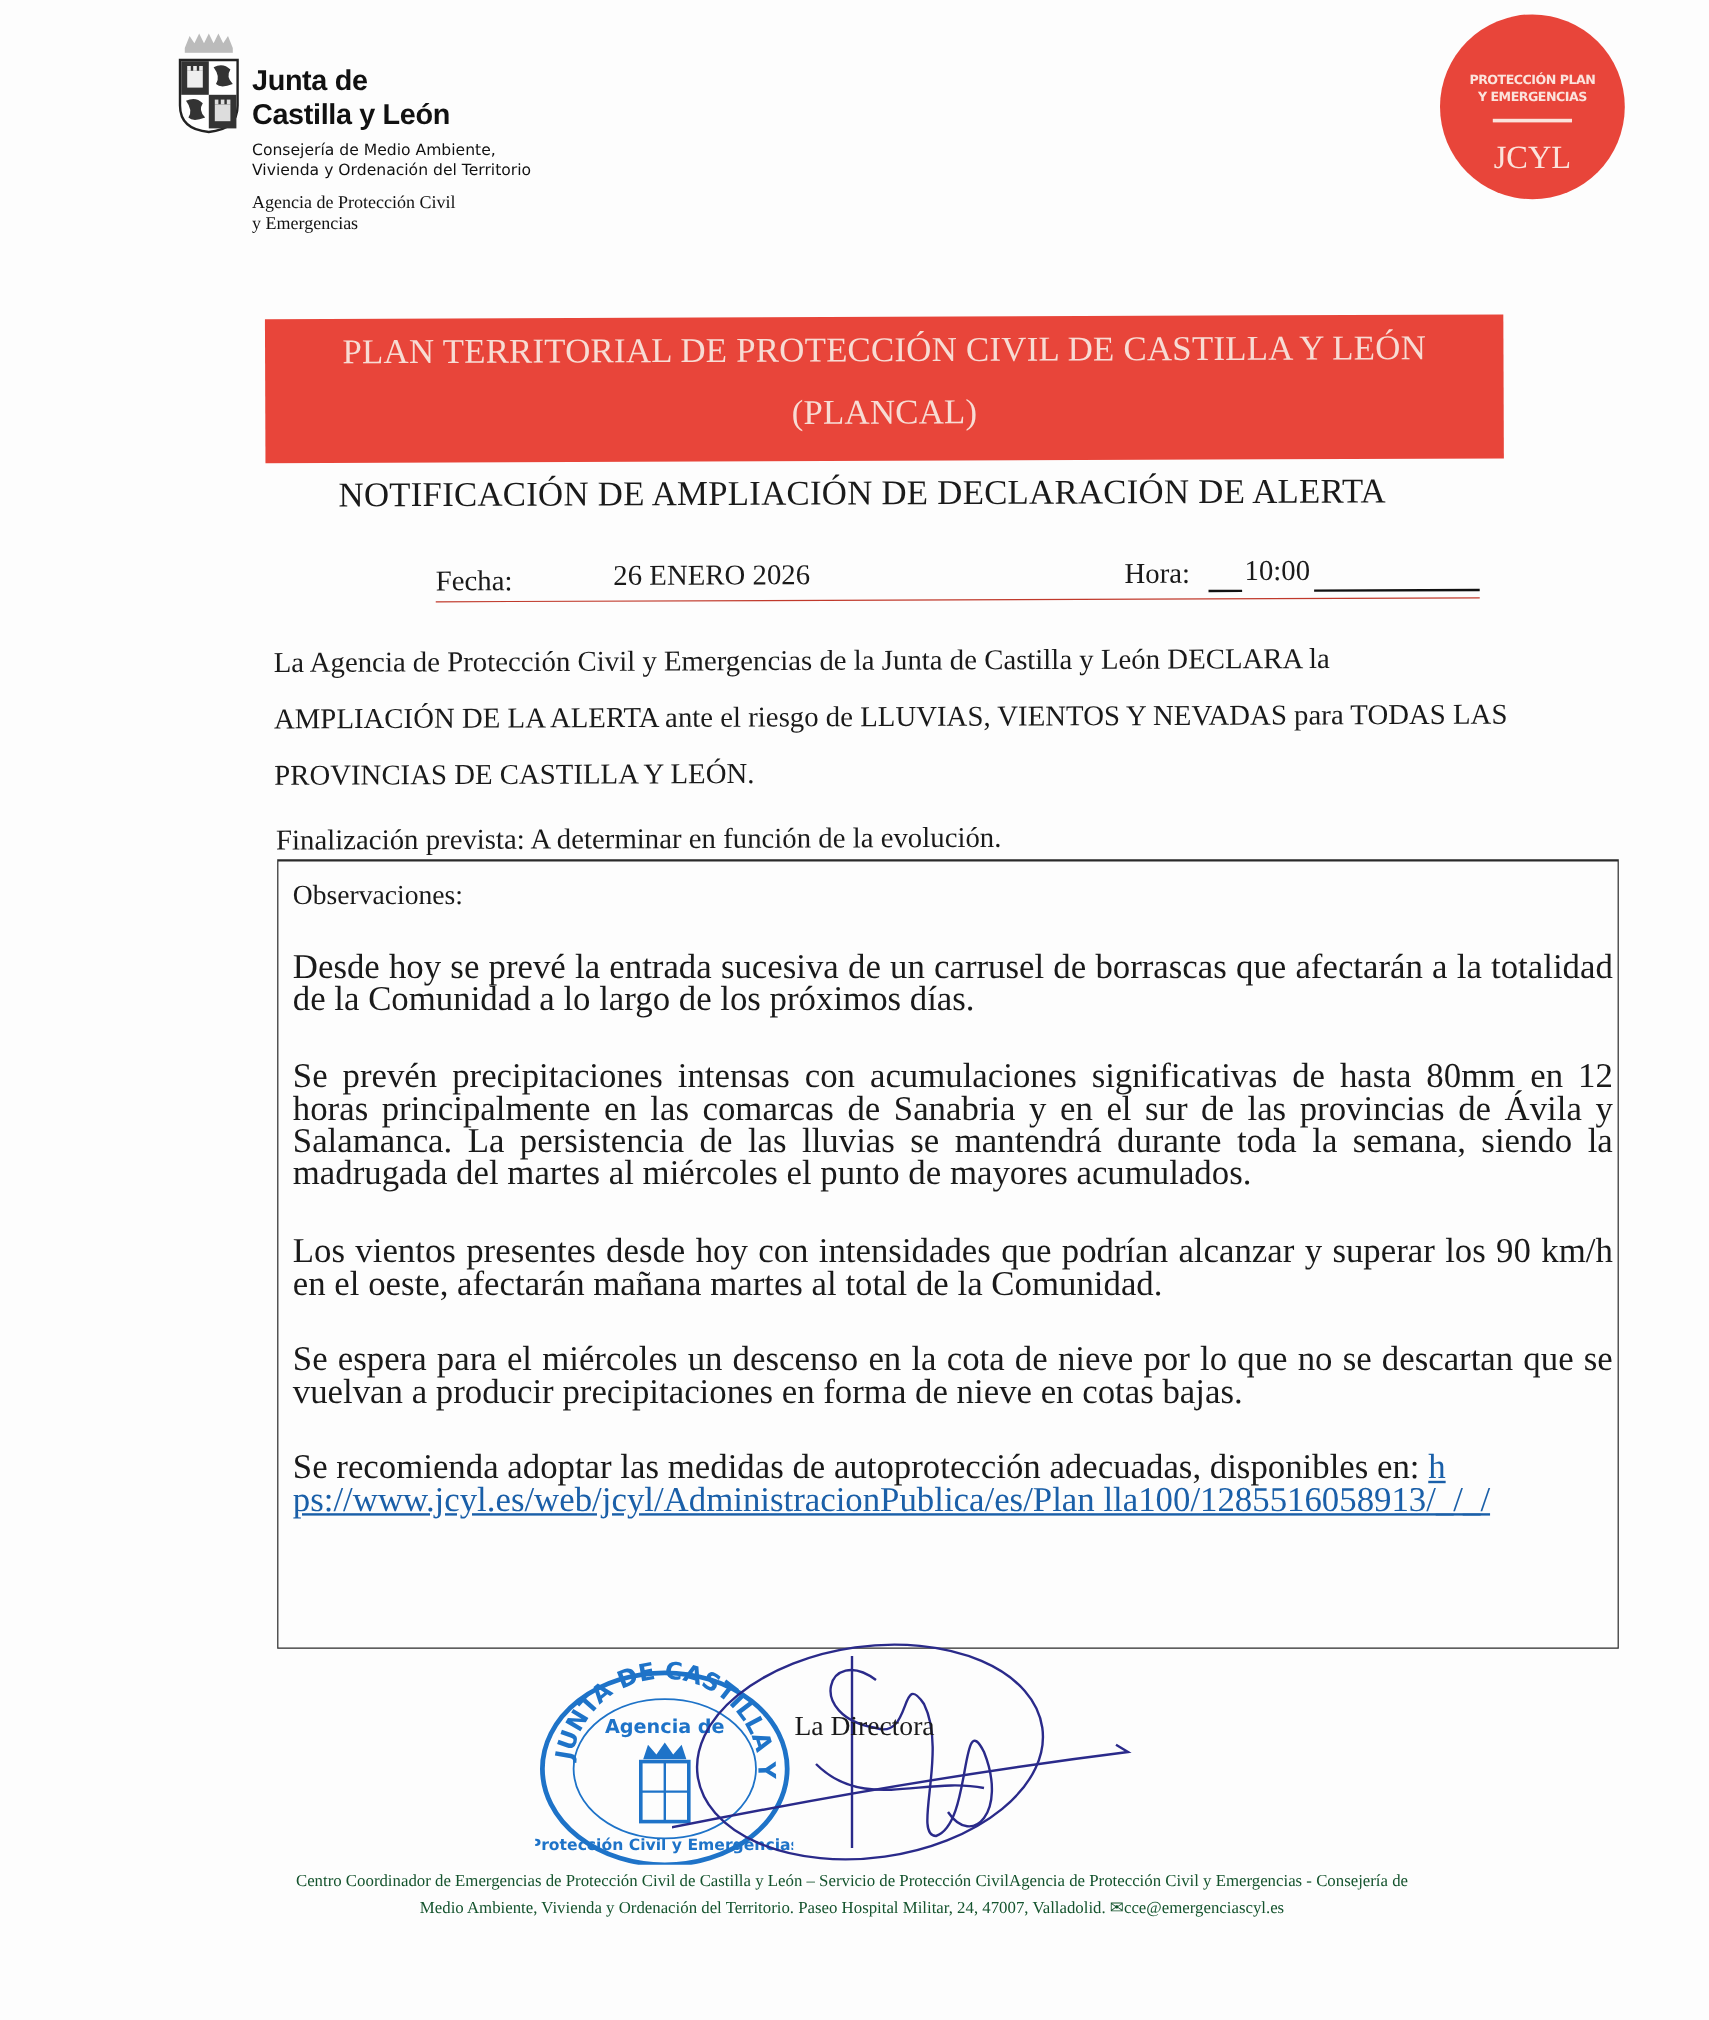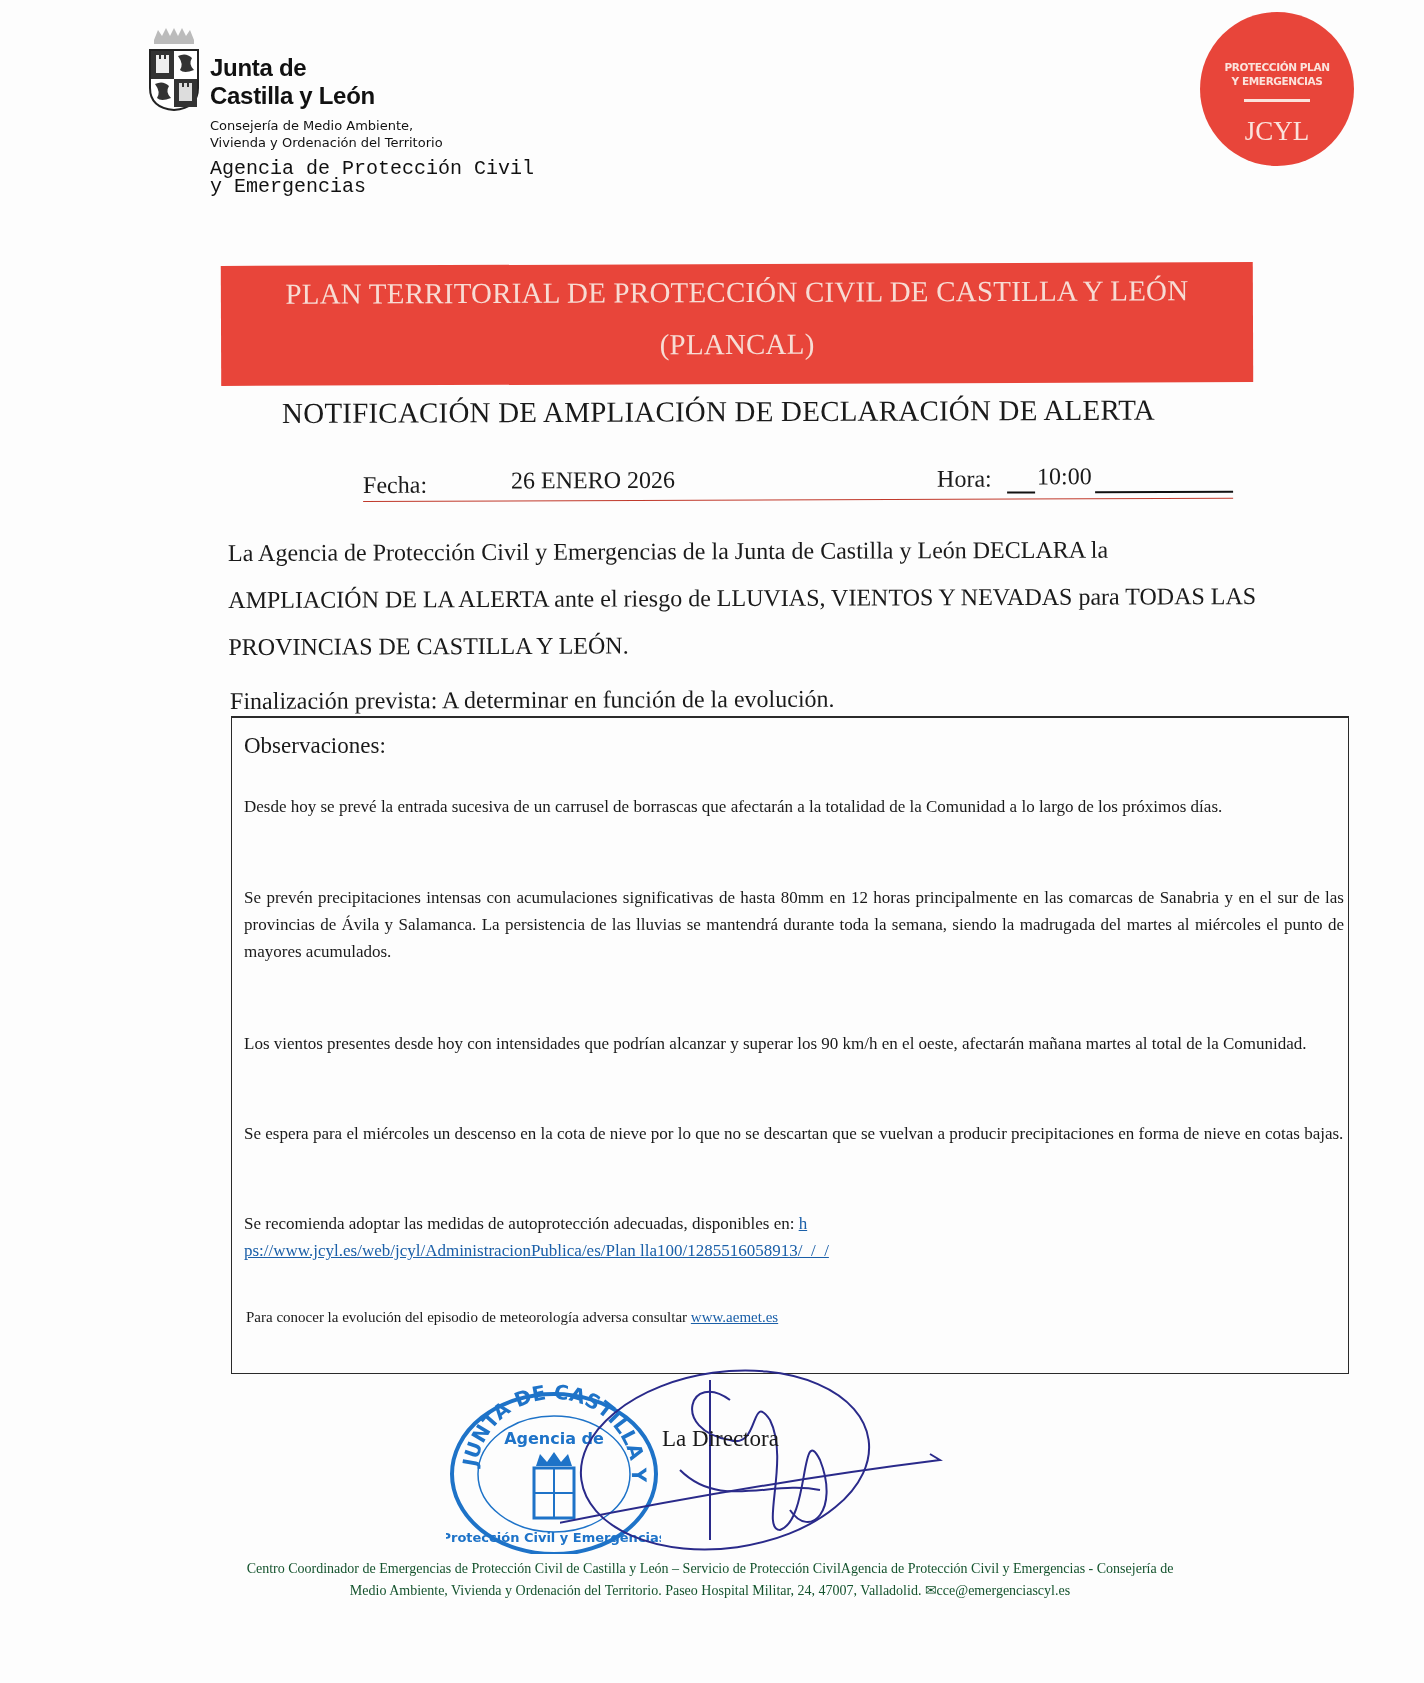--- a/index.html
+++ b/index.html
@@ -2,21 +2,21 @@
 <html><head>
 <meta charset="utf-8">
 <style>
   html, body { margin: 0; padding: 0; }
   body { width: 1424px; height: 1683px; background: #fdfdfd; position: relative; overflow: hidden; font-family: "Liberation Serif", serif; color: #1a1a1a; }
   .abs { position: absolute; }
   
   .crest { left: 148px; top: 26px; width: 52px; height: 86px; }
   .org-name { left: 210px; top: 54px; font-family: Liberation Sans, sans-serif; font-weight: bold; font-size: 24px; line-height: 28px; color: #111; letter-spacing: -0.3px; }
   .org-sub { left: 210px; top: 117px; font-family: "DejaVu Sans", sans-serif; font-size: 13px; line-height: 17px; color: #111; }
-  .org-sub2 { left: 210px; top: 160px; font-family: Liberation Mono, monospace; font-size: 20px; line-height: 18px; color: #111; }
+  .org-sub2 { left: 210px; top: 160px; font-family: Liberation Serif, serif; font-size: 15px; line-height: 18px; color: #111; }
   .badge { left: 1200px; top: 12px; width: 154px; height: 154px; border-radius: 50%; background: #e8453a; color: #fbe3dc; text-align: center; }
   .badge .l1 { position: absolute; left: 0; right: 0; top: 48px; font-family: "DejaVu Sans", sans-serif; font-weight: bold; font-size: 10.5px; line-height: 14px; letter-spacing: -0.4px; }
   .badge .rule { position: absolute; left: 44px; width: 66px; top: 87px; height: 3px; background: #fbe3dc; }
   .badge .l2 { position: absolute; left: 0; right: 0; top: 104px; font-family: "Liberation Serif", serif; font-size: 27px; text-align: center; }
   
   .banner { left: 221px; top: 264px; width: 1032px; height: 120px; background: #e8453a; transform: rotate(-0.22deg); color: #f7dcd4; text-align: center; font-size: 29px; letter-spacing: 0.2px; }
   .banner .b1 { position: absolute; left: 0; right: 0; top: 12px; }
   .banner .b2 { position: absolute; left: 0; right: 0; top: 64px; }
   .doc-title { left: 282px; top: 397px; font-size: 29px; letter-spacing: 0.2px; transform: rotate(-0.22deg); transform-origin: left top; }
   .date-row { left: 363px; top: 468px; width: 870px; height: 32px; font-size: 24px; transform: rotate(-0.22deg); transform-origin: left top; }
@@ -25,21 +25,21 @@
   .date-row .val-fecha { position: absolute; left: 148px; top: 0px; }
   .date-row .lbl-hora { position: absolute; left: 574px; top: 0px; }
   .date-row .val-hora { position: absolute; left: 674px; top: -2px; }
   .date-row .hora-line1 { position: absolute; left: 644px; width: 28px; bottom: 4px; height: 2px; background: #111; }
   .date-row .hora-line2 { position: absolute; left: 732px; width: 138px; bottom: 4px; height: 2px; background: #111; }
   .intro { left: 228px; top: 530px; width: 1030px; font-size: 24px; line-height: 47px; transform: rotate(-0.22deg); transform-origin: left top; }
   .final { left: 230px; top: 688px; font-size: 24px; transform: rotate(-0.22deg); transform-origin: left top; }
   
   .obs-box { left: 231px; top: 716px; width: 1118px; height: 658px; border: 1.5px solid #2a2a2a; border-top-width: 2.5px; box-sizing: border-box; }
   .obs-label { left: 244px; top: 733px; font-size: 23px; }
-  .p { position: absolute; left: 244px; width: 1100px; font-size: 17px; line-height: 27px; text-align: justify; }
+  .p { position: absolute; left: 244px; width: 1100px; font-size: 29px; line-height: 27px; text-align: justify; }
   .p1 { top: 793px; }
   .p2 { top: 884px; }
   .p3 { top: 1030px; }
   .p4 { top: 1120px; }
   .p5 { top: 1210px; }
   .link { color: #1a5fa8; text-decoration: underline; }
   .src { left: 246px; top: 1306px; font-size: 15px; line-height: 23px; }
   
   .seal { left: 446px; top: 1382px; width: 215px; height: 172px; }
   .signature { left: 560px; top: 1360px; width: 390px; height: 200px; }
@@ -121,21 +121,20 @@
 <div class="abs obs-label">Observaciones:</div>
 <div class="p p1">Desde hoy se prevé la entrada sucesiva de un carrusel de borrascas que afectarán a la totalidad de la Comunidad a lo largo de los próximos días.</div>
 <div class="p p2">Se prevén precipitaciones intensas con acumulaciones significativas de hasta 80mm en 12 horas principalmente en las comarcas de Sanabria y en el sur de las provincias de Ávila y Salamanca. La persistencia de las lluvias se mantendrá durante toda la semana, siendo la madrugada del martes al miércoles el punto de mayores acumulados.</div>
 <div class="p p3">Los vientos presentes desde hoy con intensidades que podrían alcanzar y superar los 90 km/h en el oeste, afectarán mañana martes al total de la Comunidad.</div>
 <div class="p p4">Se espera para el miércoles un descenso en la cota de nieve por lo que no se descartan que se vuelvan a producir precipitaciones en forma de nieve en cotas bajas.</div>
 <div class="p p5">
   <span>Se recomienda adoptar las medidas de autoprotección adecuadas, disponibles en:</span>
   <a class="link"><span>h</span><br><span>ps://www.jcyl.es/web/jcyl/AdministracionPublica/es/Plan lla100/1285516058913/_/_/</span></a>
 </div>
 <div class="abs src">
-  <div><span>Para conocer la evolución del episodio de meteorología adversa consultar</span> <a class="link">www.aemet.es</a></div>
 </div>
 
 <svg class="abs seal" viewBox="0 0 215 172">
   <defs>
       <path id="sealArc" d="M30 95 A78 78 0 0 1 186 95"></path>
     </defs>
   <ellipse cx="108" cy="92" rx="102" ry="80" fill="none" stroke="#1e73c8" stroke-width="4"></ellipse>
   <ellipse cx="108" cy="92" rx="76" ry="58" fill="none" stroke="#1e73c8" stroke-width="1.5"></ellipse>
   <text font-family="DejaVu Sans, sans-serif" font-size="20" font-weight="bold" fill="#1e73c8"><textPath href="#sealArc" startOffset="4%">JUNTA DE CASTILLA Y LEÓN</textPath></text>
   <text x="108" y="62" text-anchor="middle" font-family="DejaVu Sans, sans-serif" font-size="16" font-weight="bold" fill="#1e73c8">Agencia de</text>

